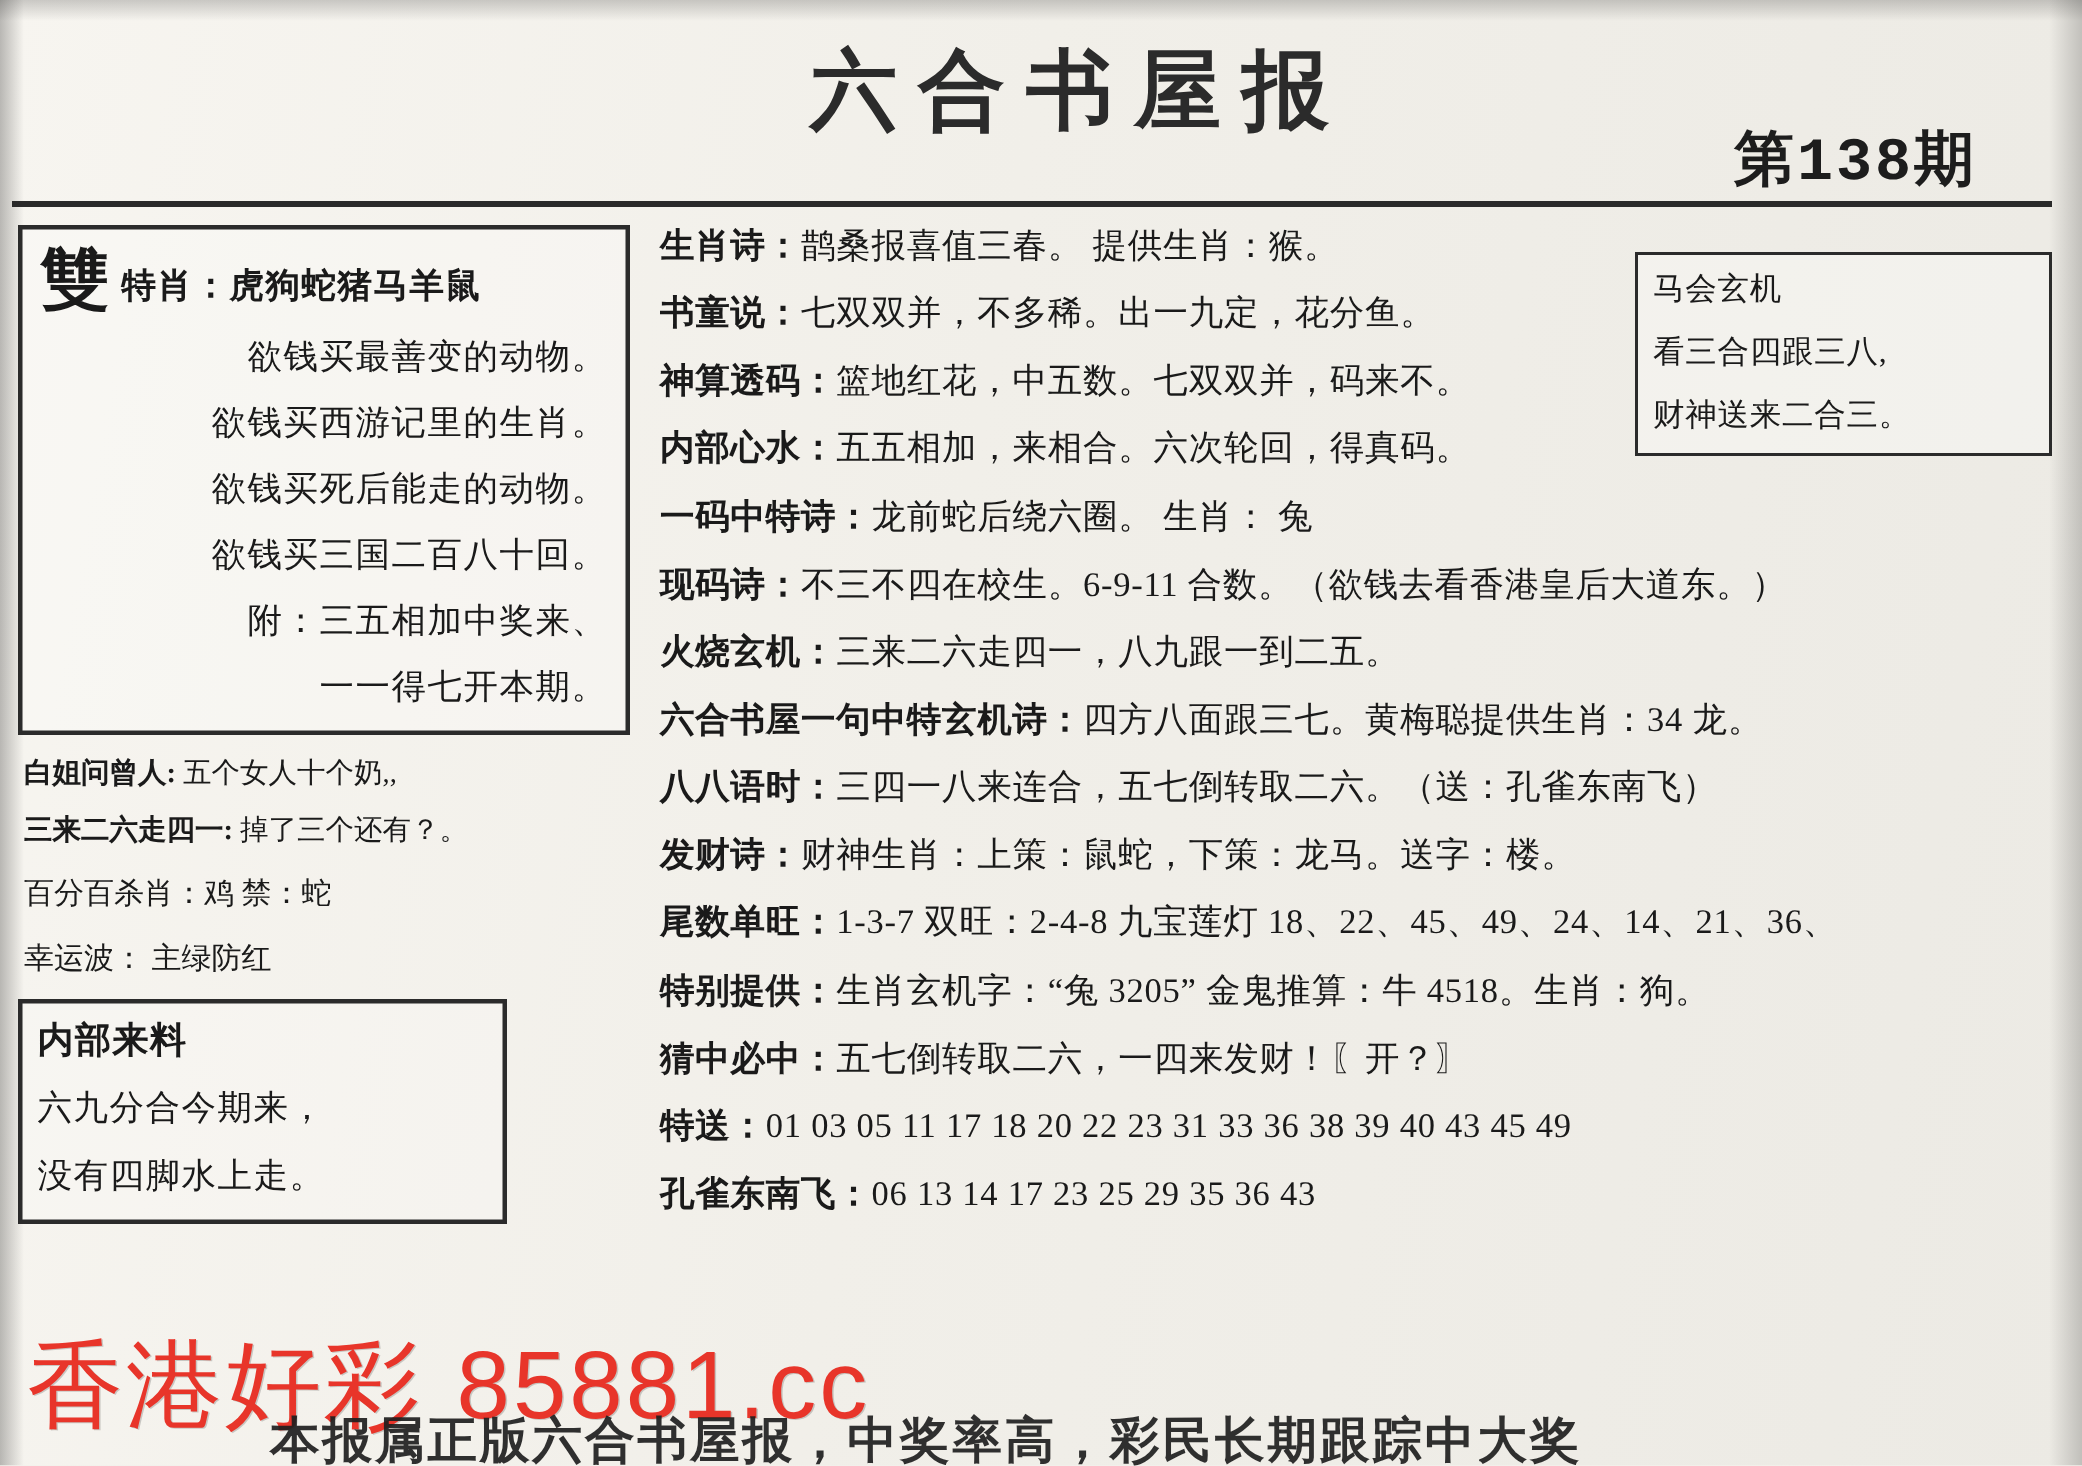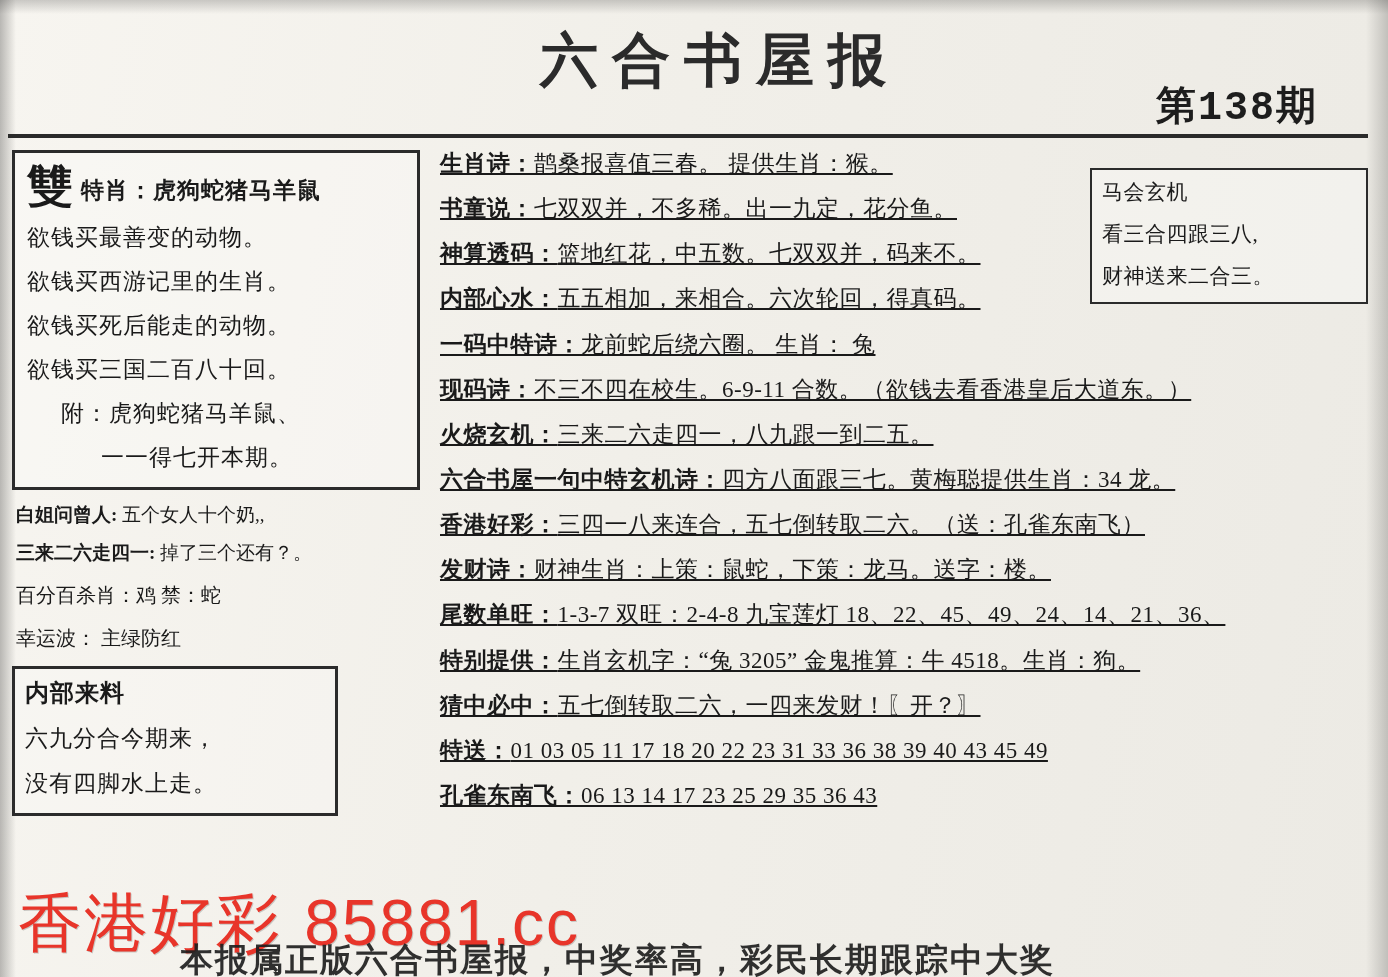--- a/index.html
+++ b/index.html
@@ -89,20 +89,21 @@
     font-weight: bold;
     padding-top: 12px;
     letter-spacing: 1px;
     white-space: nowrap;
   }
   .left-line {
     font-size: 23px;
     margin-top: 13px;
     letter-spacing: 1px;
     white-space: nowrap;
+    text-align: right;
   }
   .left-line.indent {
     padding-left: 34px;
   }
   .left-line.indent2 {
     padding-left: 74px;
   }
   .qa-block {
     margin-top: 12px;
     padding-left: 4px;
@@ -135,21 +136,20 @@
     margin-top: 14px;
     letter-spacing: 1px;
     white-space: nowrap;
   }
   
   .right-col {
     position: absolute;
     left: 440px;
     top: 152px;
     width: 900px;
-    text-decoration: underline;
   }
   .r-line {
     font-size: 23px;
     line-height: 1.05;
     margin-bottom: 21px;
     white-space: nowrap;
     letter-spacing: 0.5px;
   }
   .r-line .lbl {
     font-weight: bold;
@@ -236,21 +236,21 @@
       <div class="shuang-row">
         <div class="shuang-char">雙</div>
         <div class="texiao">
           <span>特肖：</span><span>虎狗蛇猪马羊鼠</span>
         </div>
       </div>
       <div class="left-line">欲钱买最善变的动物。</div>
       <div class="left-line">欲钱买西游记里的生肖。</div>
       <div class="left-line">欲钱买死后能走的动物。</div>
       <div class="left-line">欲钱买三国二百八十回。</div>
-      <div class="left-line indent">附：虎狗蛇猪马羊鼠、</div>
+      <div class="left-line indent">附：三五相加中奖来、</div>
       <div class="left-line indent2">一一得七开本期。</div>
     </div>
 
     <div class="qa-block">
       <div class="qa-line">
         <b>白姐问曾人:</b>
         <span>五个女人十个奶,,</span>
       </div>
       <div class="qa-line">
         <b>三来二六走四一:</b>
@@ -292,21 +292,21 @@
     <div class="r-line">
       <span class="lbl">现码诗：</span><span>不三不四在校生。6-9-11 合数。（欲钱去看香港皇后大道东。）</span>
     </div>
     <div class="r-line">
       <span class="lbl">火烧玄机：</span><span>三来二六走四一，八九跟一到二五。</span>
     </div>
     <div class="r-line">
       <span class="lbl">六合书屋一句中特玄机诗：</span><span>四方八面跟三七。黄梅聪提供生肖：34 龙。</span>
     </div>
     <div class="r-line">
-      <span class="lbl">香港好彩：</span><span>三四一八来连合，五七倒转取二六。（送：孔雀东南飞）</span>
+      <span class="lbl">八八语时：</span><span>三四一八来连合，五七倒转取二六。（送：孔雀东南飞）</span>
     </div>
     <div class="r-line">
       <span class="lbl">发财诗：</span><span>财神生肖：上策：鼠蛇，下策：龙马。送字：楼。</span>
     </div>
     <div class="r-line">
       <span class="lbl">尾数单旺：</span><span>1-3-7 双旺：2-4-8 九宝莲灯 18、22、45、49、24、14、21、36、</span>
     </div>
     <div class="r-line">
       <span class="lbl">特别提供：</span><span>生肖玄机字：“兔 3205” 金鬼推算：牛 4518。生肖：狗。</span>
     </div>

